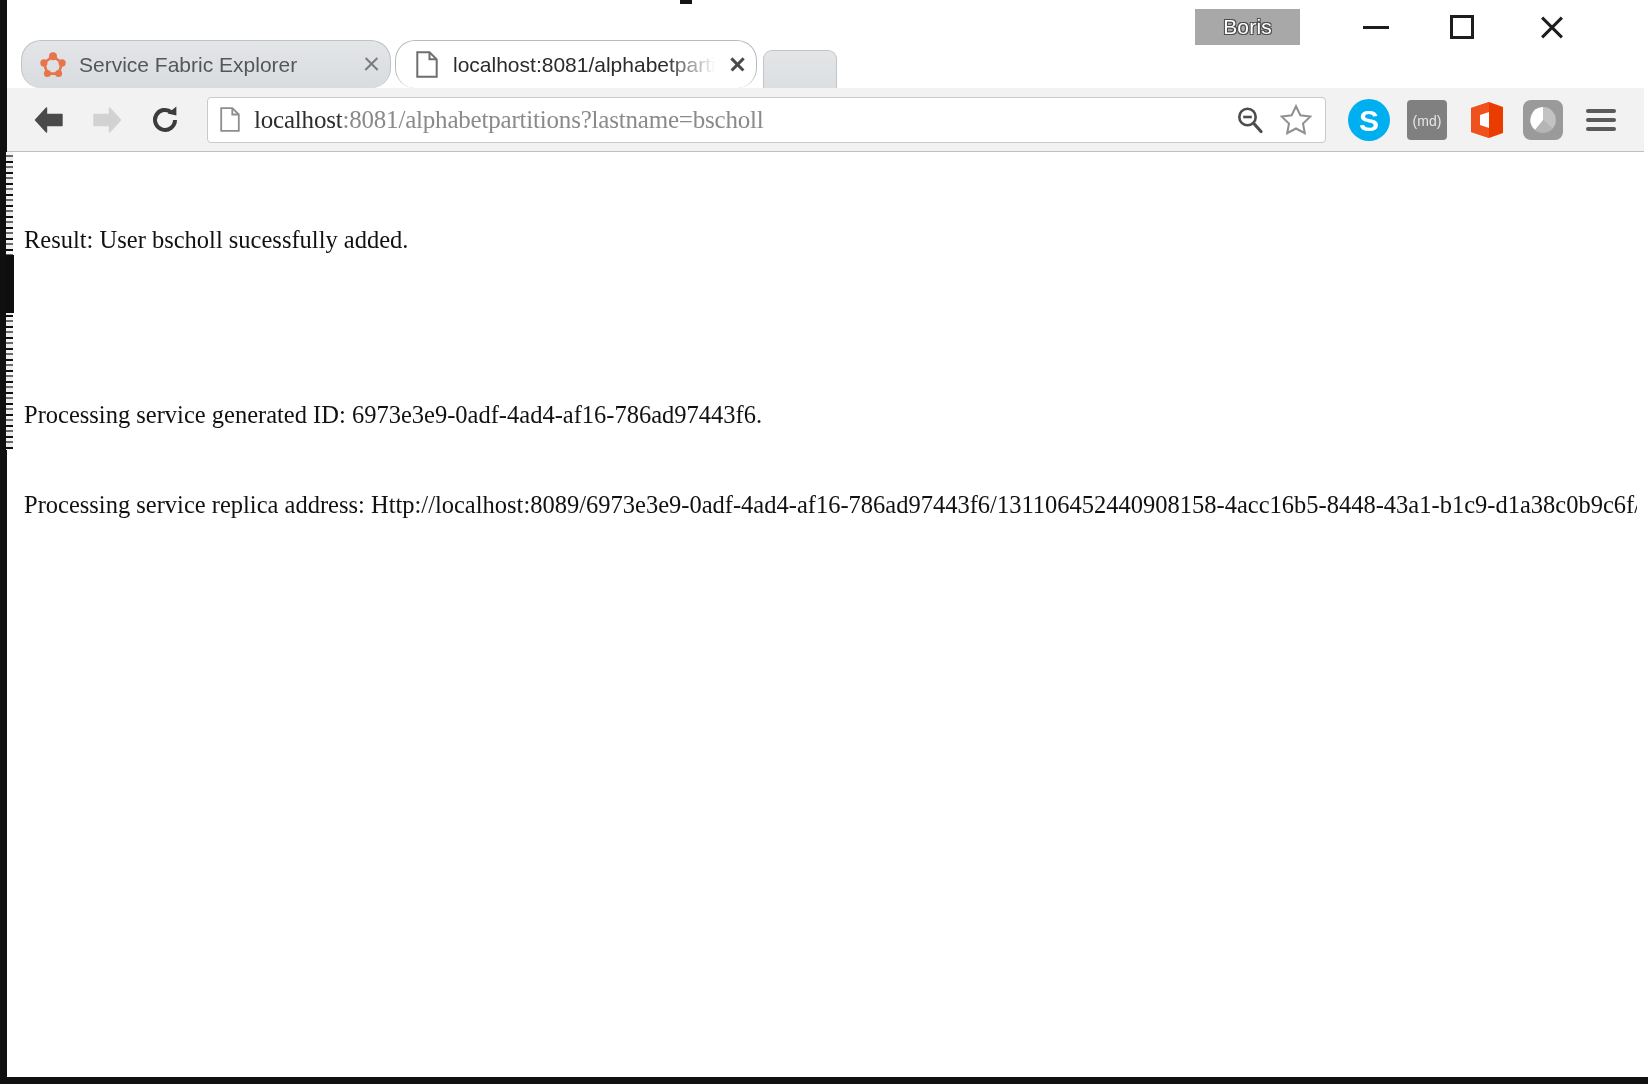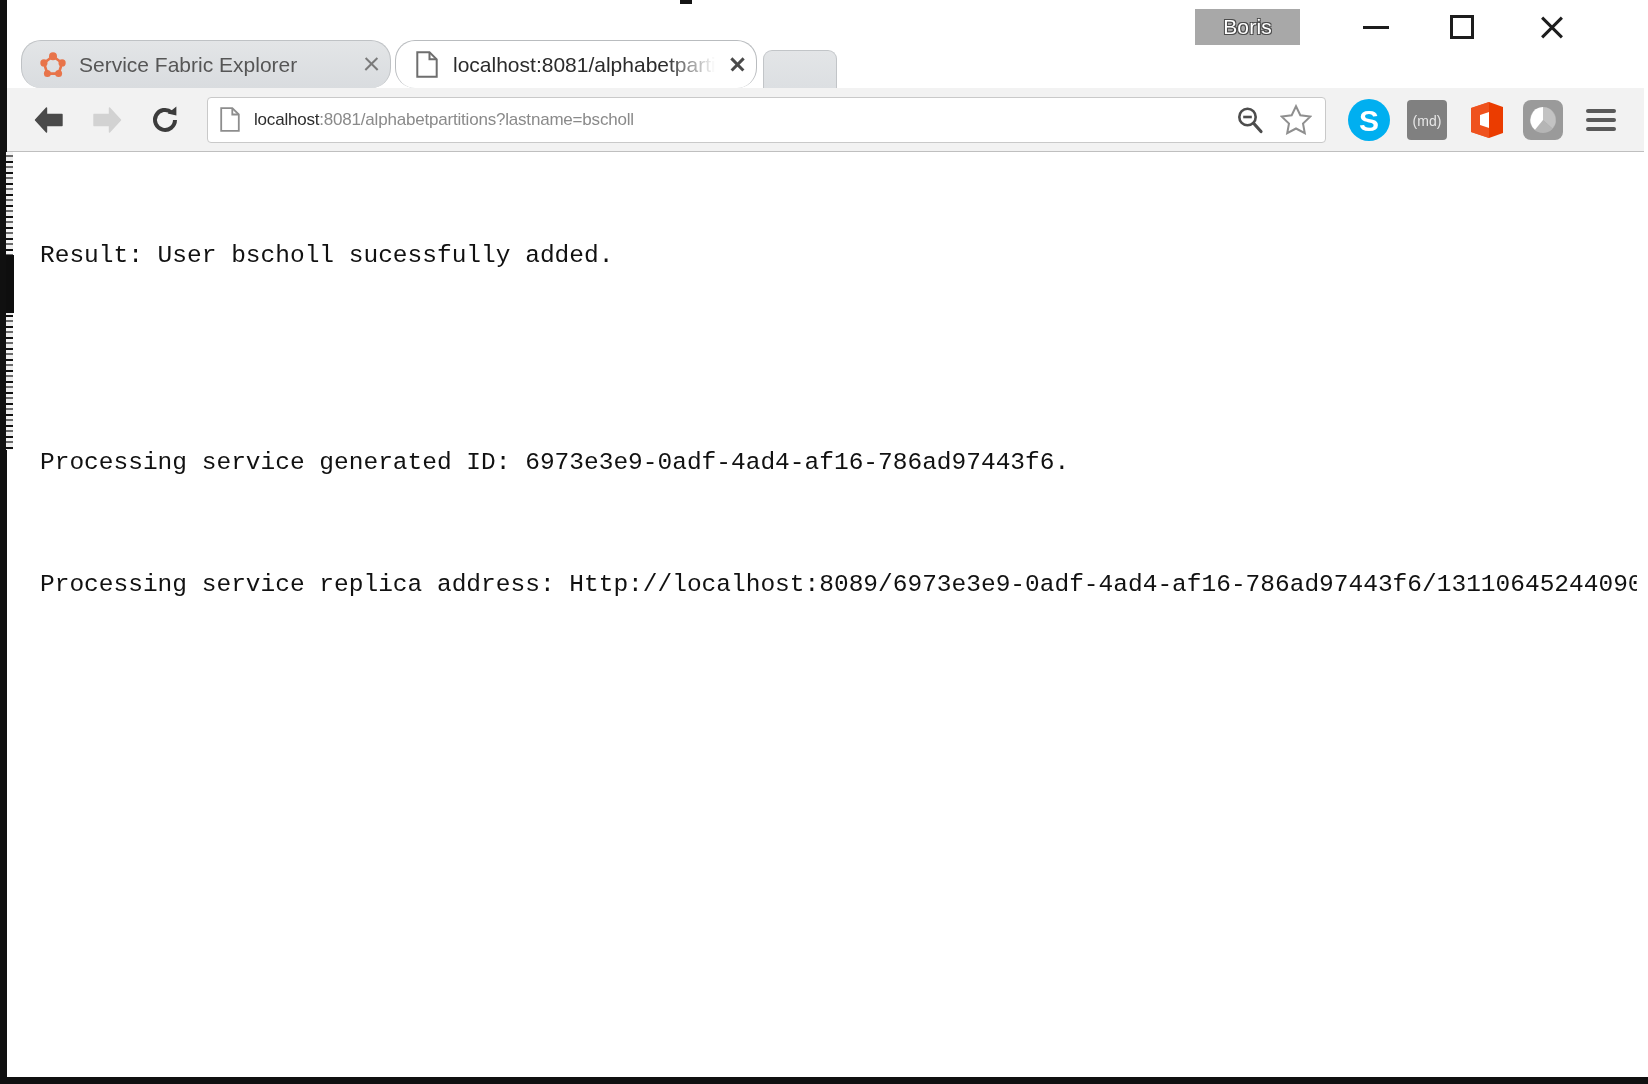--- a/index.html
+++ b/index.html
@@ -236,26 +236,26 @@
     background: #ffffff;
     border: 1px solid #c9c9c9;
     border-radius: 4px;
     display: flex;
     align-items: center;
     padding: 0 6px 0 12px;
   }
   #omnibox .page-ic { flex: 0 0 20px; margin-right: 14px; }
   #url-text {
     flex: 1 1 auto;
-    font-size: 17px;
+    font-size: 25px;
     color: #8a8a8a;
     white-space: nowrap;
     overflow: hidden;
     letter-spacing: -.2px;
-    font-family: Liberation Sans, sans-serif;
+    font-family: Liberation Serif, serif;
   }
   #url-text .host { color: #2d2d2d; }
   .omni-btn {
     flex: 0 0 auto;
     width: 46px; height: 46px;
     display: flex; align-items: center; justify-content: center;
   }
 
   .ext-btn {
     flex: 0 0 auto;
@@ -279,21 +279,21 @@
   }
   #content {
     padding: 12px 0 0 10px;
     font-family: "Liberation Serif", serif;
     font-size: 24.5px;
     color: #111111;
     line-height: 1.22;
     white-space: pre;
   }
   .blank-line { height: 26px; }
-  #content p { margin: 16px; white-space: pre; font-family: Liberation Mono, monospace; }
+  #content p { margin: 0; white-space: pre; }
 </style>
 </head>
 <body>
 
 <div id="window-frame">
 
   <div class="edge-left"></div>
   <div class="edge-left-tex"></div>
   <div class="edge-left-tex2"></div>
   <div class="edge-bottom"></div>

